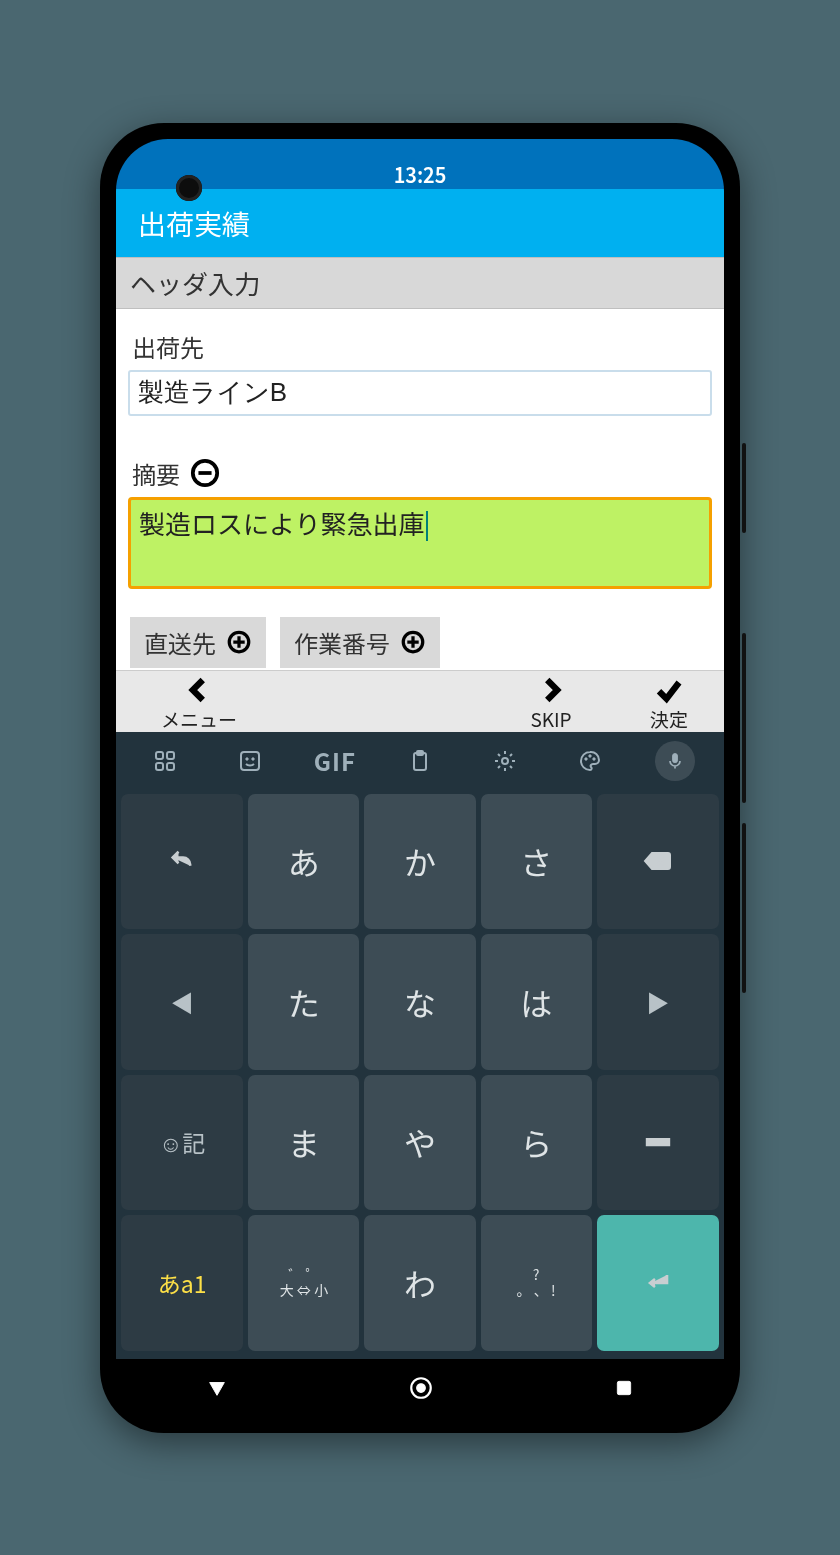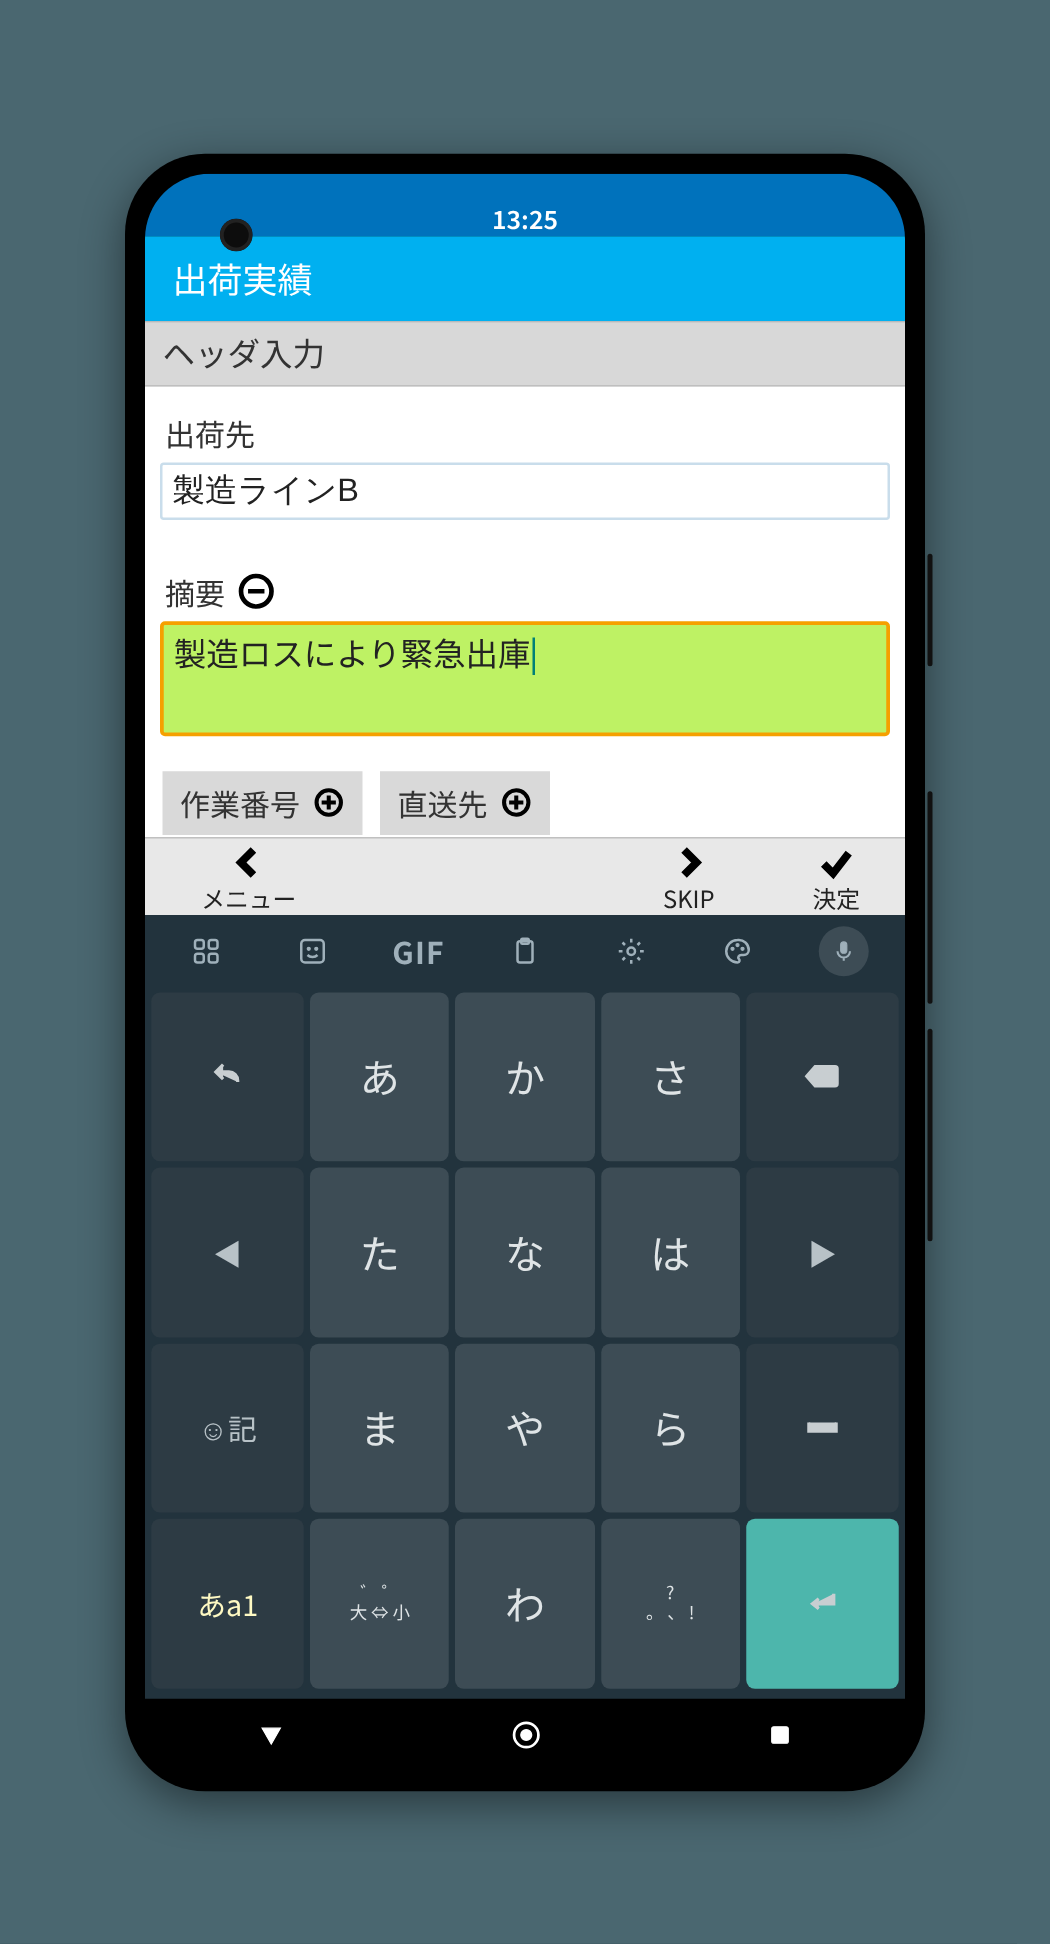--- a/index.html
+++ b/index.html
@@ -100,28 +100,28 @@
               <circle cx="16" cy="16" r="13"></circle>
               <path d="M9 16h14"></path>
             </svg>
      </div>
      <div class="input-active">
        <span>製造ロスにより緊急出庫</span><span class="caret"></span>
      </div>
 
      <div class="chips">
        <div class="chip">
-         <span>作業番号</span>
+         <span>直送先</span>
          <svg class="plus-icon" width="26" height="26" viewBox="0 0 32 32">
                 <circle cx="16" cy="16" r="12"></circle>
                 <path d="M9 16h14M16 9v14"></path>
               </svg>
        </div>
        <div class="chip">
-         <span>直送先</span>
+         <span>作業番号</span>
          <svg class="plus-icon" width="26" height="26" viewBox="0 0 32 32">
                 <circle cx="16" cy="16" r="12"></circle>
                 <path d="M9 16h14M16 9v14"></path>
               </svg>
        </div>
      </div>
    </div>
 
    <div class="bottom-nav">
      <div class="bn-item">
@@ -219,21 +219,21 @@
        <div class="key side small">☺記</div>
        <div class="key">ま</div>
        <div class="key">や</div>
        <div class="key">ら</div>
        <div class="key side">
               <svg width="30" height="20" viewBox="0 0 30 16" fill="none" stroke-width="2.4">
                 <path d="M4 4v7h22V4"></path>
               </svg>
             </div>
 
-       <div class="key side small" style="color:#fef9c3">あa1</div>
+       <div class="key side small" style="color:#fde047">あa1</div>
        <div class="key xs">
          <span>゛ ゜</span>
          <span>大 ⇔ 小</span>
        </div>
        <div class="key">わ</div>
        <div class="key xs">
          <span>?</span>
          <span>。  、 !</span>
        </div>
        <div class="key enter">

